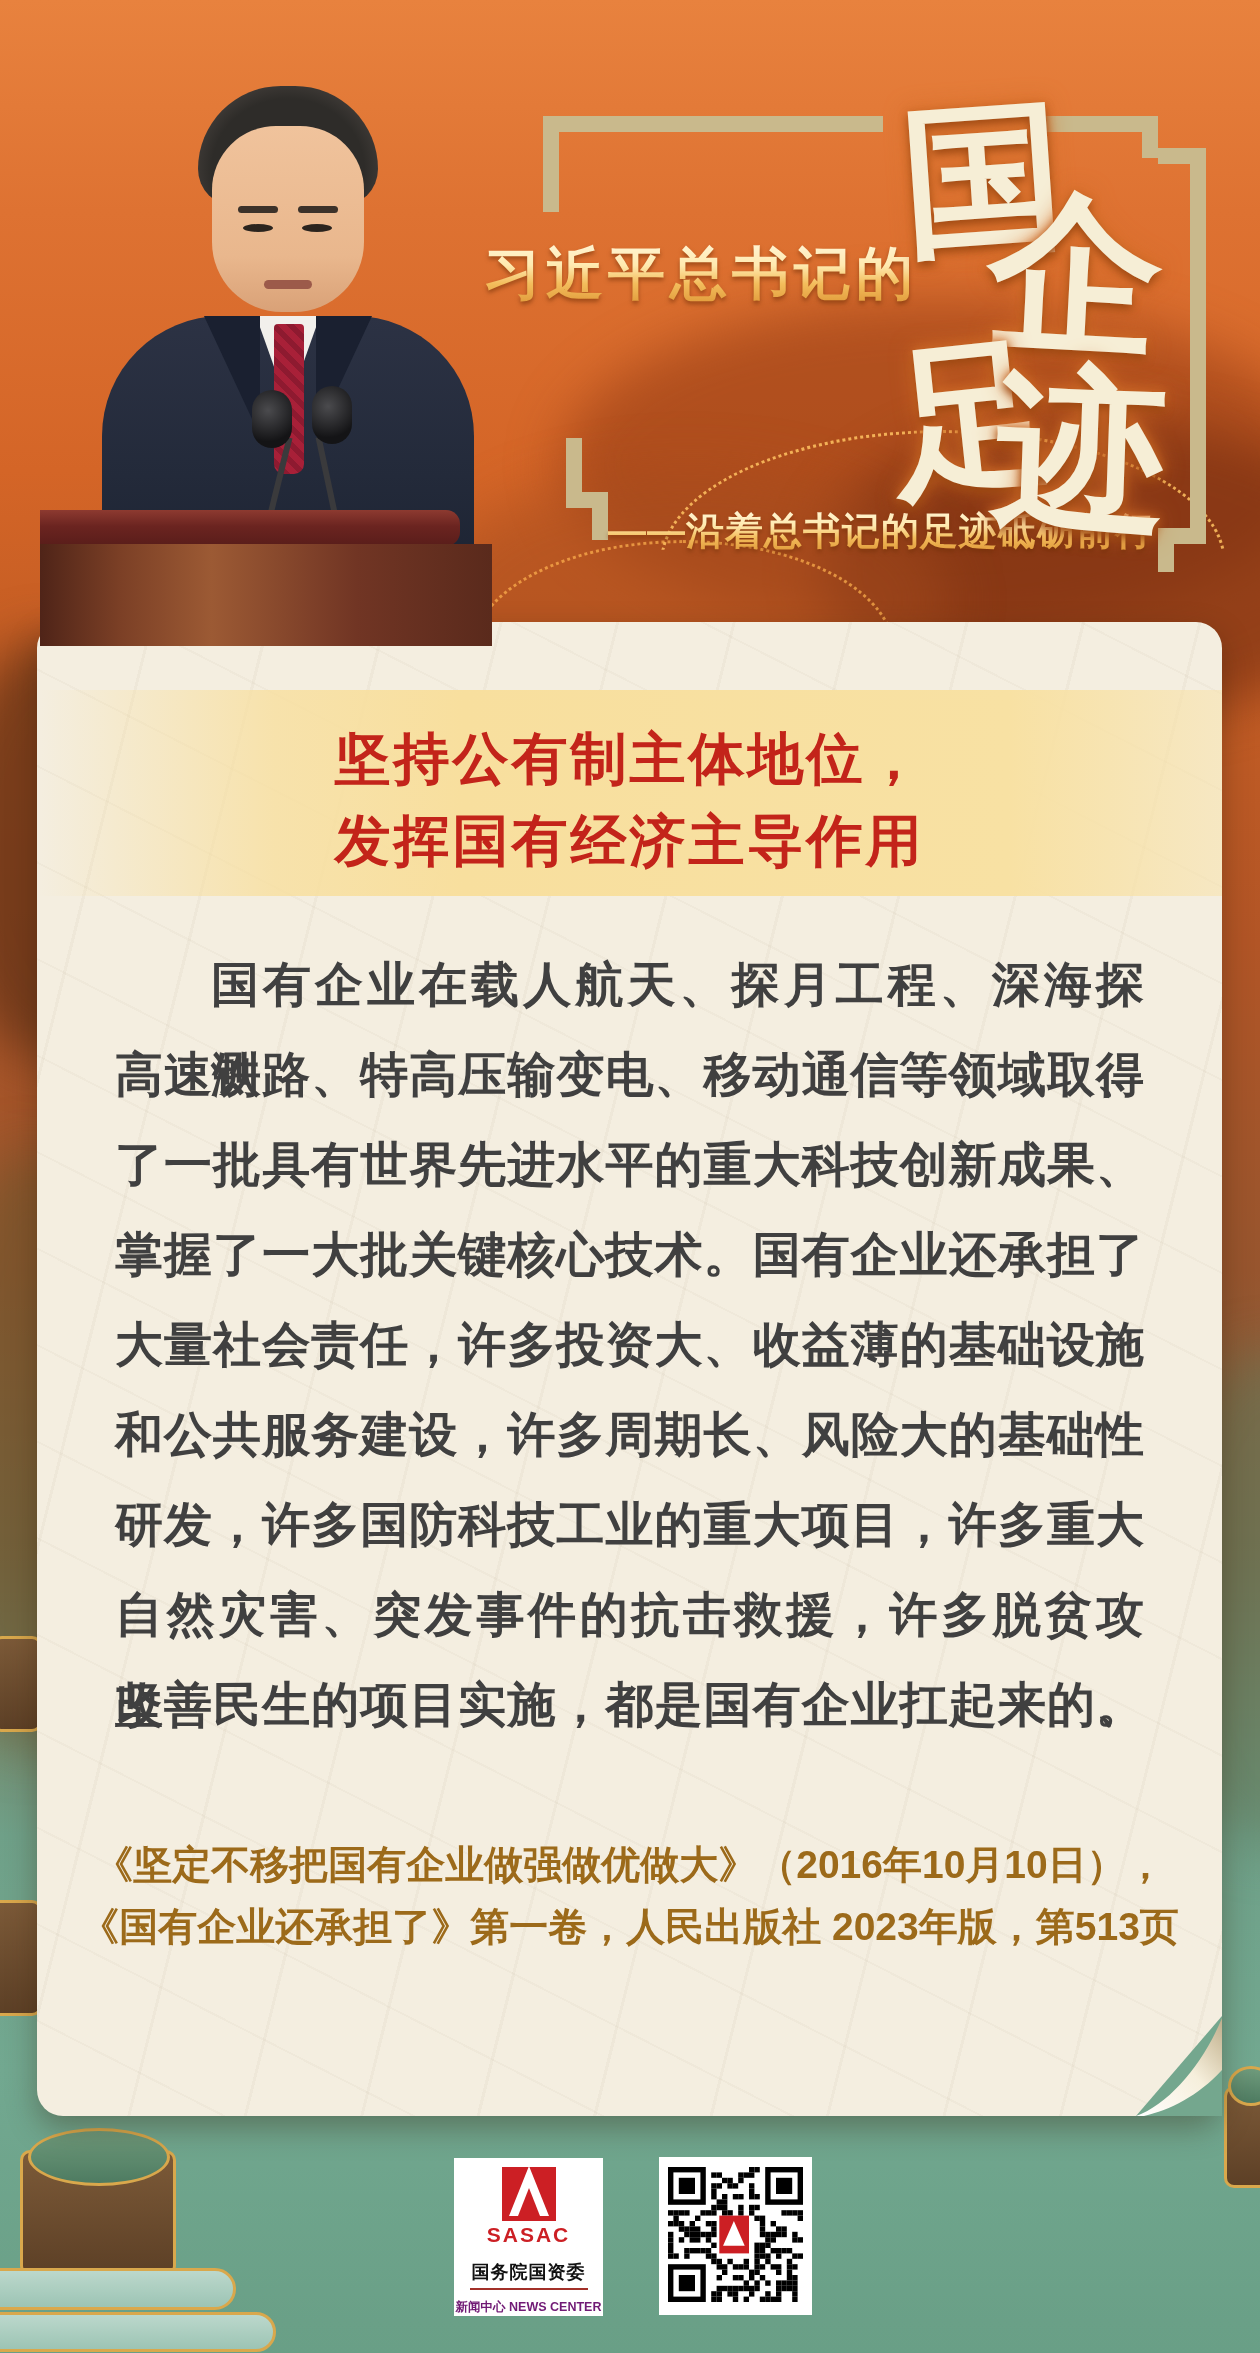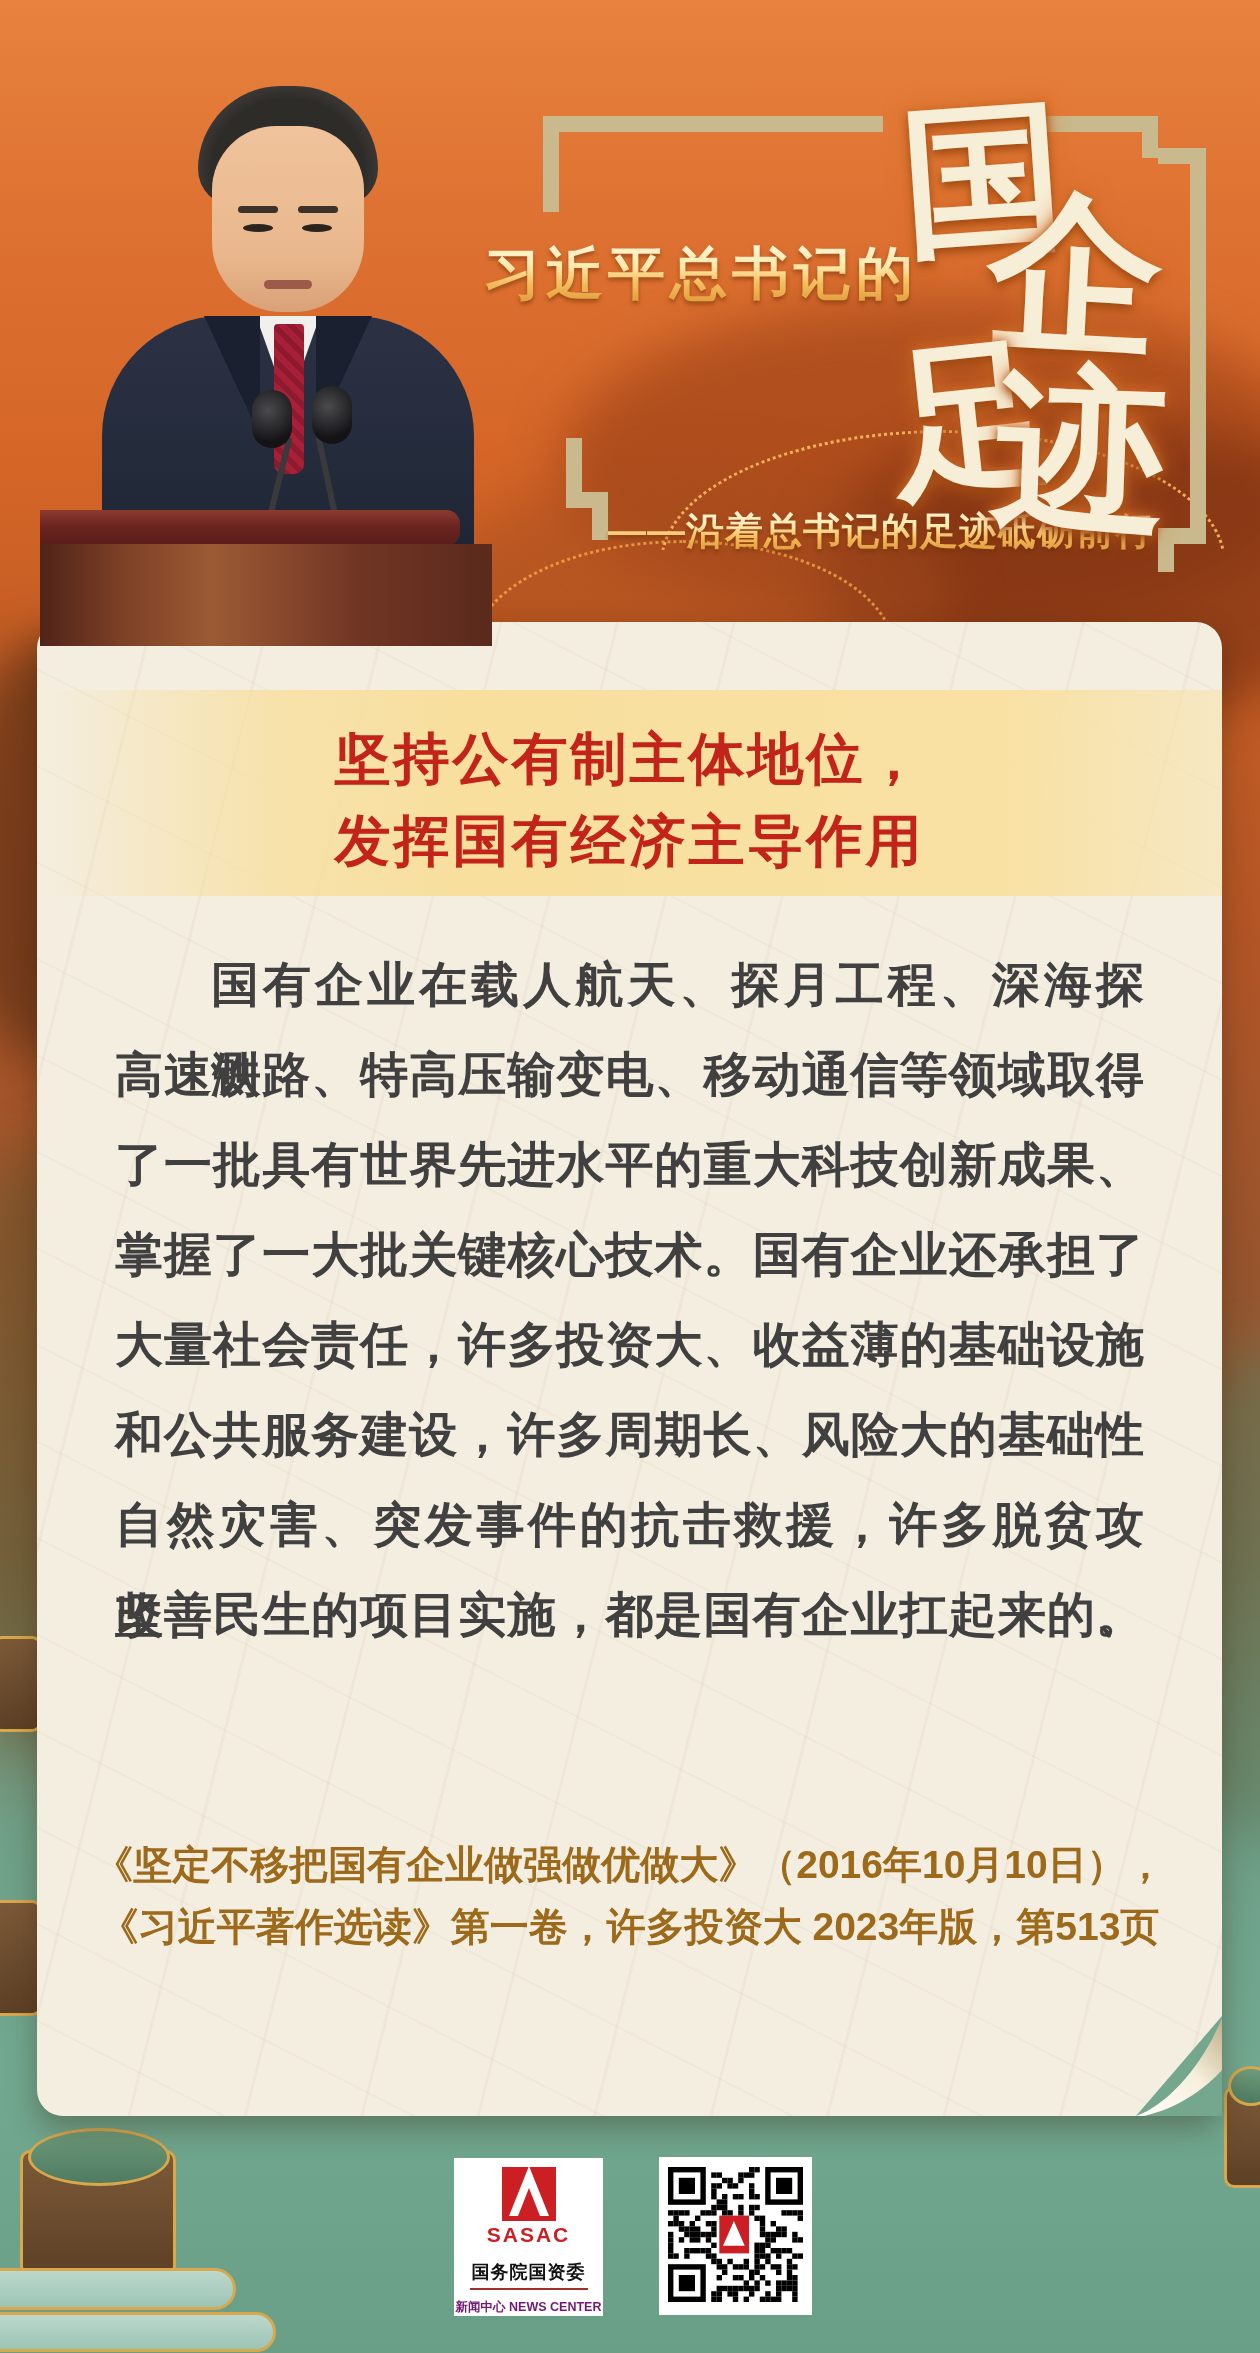--- a/index.html
+++ b/index.html
@@ -178,26 +178,27 @@
       <div>坚持公有制主体地位，</div>
       <div>发挥国有经济主导作用</div>
     </div>
     <div class="bodytext">
       <div class="line indent">国有企业在载人航天、探月工程、深海探测、</div>
       <div class="line">高速铁路、特高压输变电、移动通信等领域取得</div>
       <div class="line">了一批具有世界先进水平的重大科技创新成果、</div>
       <div class="line">掌握了一大批关键核心技术。国有企业还承担了</div>
       <div class="line">大量社会责任，许多投资大、收益薄的基础设施</div>
       <div class="line">和公共服务建设，许多周期长、风险大的基础性</div>
+      <div class="line">研发，许多国防科技工业的重大项目，许多重大</div>
       <div class="line">自然灾害、突发事件的抗击救援，许多脱贫攻坚、</div>
       <div class="line">改善民生的项目实施，都是国有企业扛起来的。</div>
     </div>
     <div class="citation">
       <div>《坚定不移把国有企业做强做优做大》（2016年10月10日），</div>
-      <div>《习近平著作选读》第一卷，许多投资大 2023年版，第513页</div>
+      <div>《国有企业还承担了》第一卷，人民出版社 2023年版，第513页</div>
     </div>
   </div>
 
   <div class="curl-wrap">
     <svg width="86" height="100" viewBox="0 0 86 100">
       <defs>
         <linearGradient id="curlg" x1="0" y1="1" x2="1" y2="0">
           <stop offset="0" stop-color="#ffffff"></stop>
           <stop offset="0.55" stop-color="#f6efdc"></stop>
           <stop offset="0.8" stop-color="#d8cbae"></stop>

